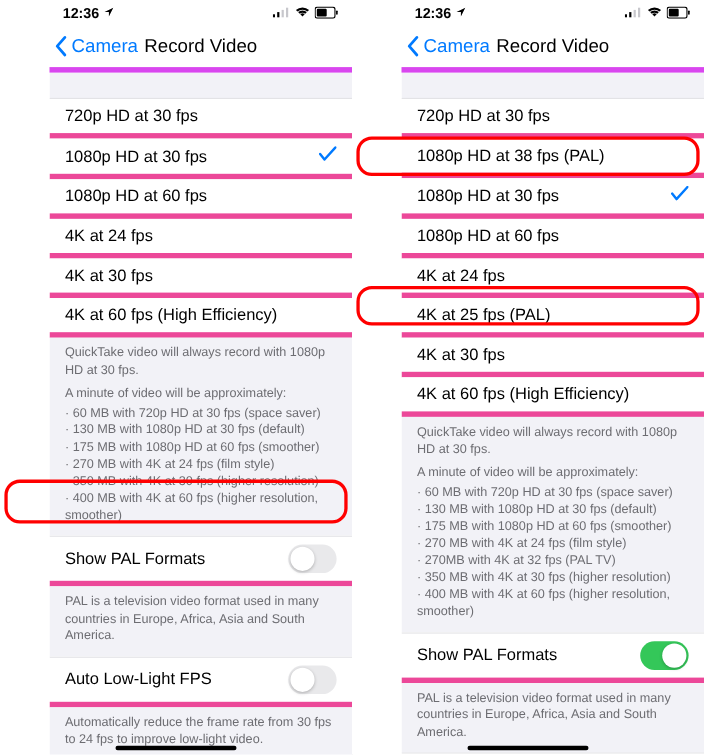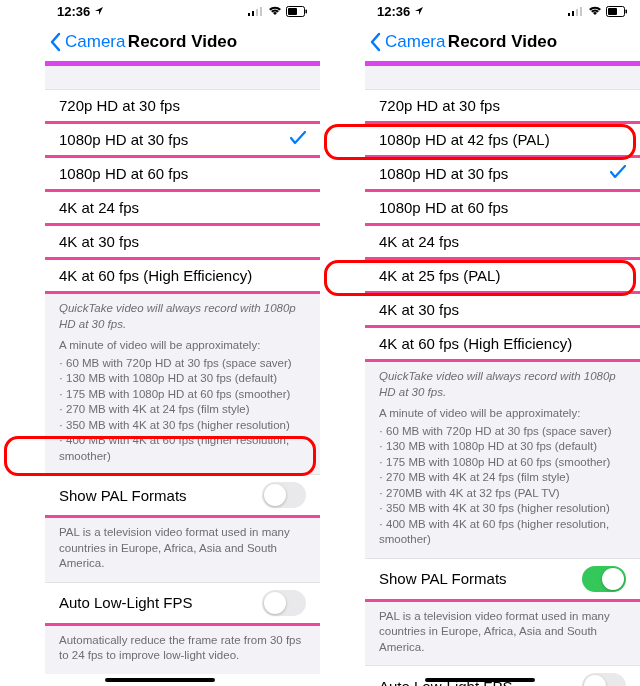--- a/index.html
+++ b/index.html
@@ -11,31 +11,31 @@
   .statusbar { height: 22px; display: flex; align-items: center; justify-content: space-between; padding: 0 12px; font-size: 13px; font-weight: 600; }
   .status-left { display: flex; align-items: center; gap: 4px; }
   .status-right { display: flex; align-items: center; gap: 4px; }
   .signal, .wifi, .battery, .loc { display:inline-block; }
   .loc svg, .signal svg, .wifi svg, .battery svg { display:block; }
 
   
   .navbar { height: 44px; display: flex; align-items: center; position: relative; border-bottom: 5px solid #d946ef; }
   .back { display: flex; align-items: center; color: #007aff; font-size: 17px; padding-left: 4px; }
   .back svg { margin-right: 2px; }
-  .navtitle { position: absolute; left: 0; right: 0; text-align: center; font-size: 17px; font-weight: 700; pointer-events: none; }
+  .navtitle { position: absolute; left: 0; right: 0; text-align: center; font-size: 17px; font-weight: 400; pointer-events: none; }
 
   
   .scroll { flex:1; overflow:hidden; }
   .group-spacer { height: 24px; background: #f2f2f7; border-bottom: 1px solid #e3e3e6; }
-  .row { min-height: 34px; display: flex; align-items: center; justify-content: space-between; padding: 7px 14px; border-bottom: 3px solid #ec4899; background: #fff; font-size: 15px; }
+  .row { min-height: 34px; display: flex; align-items: center; justify-content: space-between; padding: 7px 14px; border-bottom: 5px solid #ec4899; background: #fff; font-size: 15px; }
   .check { color:#007aff; }
   .footer { padding: 7px 14px 10px 14px; background: #f2f2f7; color: #6d6d72; font-size: 11.5px; line-height: 1.35; }
   .footer .intro { margin-top: 6px; margin-bottom:2px; }
   .footer .line::before { content:"· "; }
-  .footer .qt { margin-bottom: 0; font-style: italic; }
+  .footer .qt { margin-bottom: 0; }
 
   .toggle { width: 44px; height: 26px; border-radius: 13px; background:#e9e9eb; position:relative; display:inline-block; }
   .toggle .knob { width:22px; height:22px; border-radius:50%; background:#fff; position:absolute; top:2px; left:2px; box-shadow:0 1px 3px rgba(0,0,0,.25); transition:none; }
   .toggle.on { background:#34c759; }
   .toggle.on .knob { left:20px; }
 
   
   .annot { position:absolute; border:3px solid #ff0000; border-radius:14px; pointer-events:none; }
 
   .home-indicator { position:absolute; bottom:4px; left:50%; transform:translateX(-50%); width:110px; height:4px; border-radius:2px; background:#000; }
@@ -188,21 +188,21 @@
     <div class="navtitle">Record Video</div>
   </div>
 
   <div class="scroll">
     <div class="group-spacer"></div>
     <div id="right-options">
         <div class="row">
           <span>720p HD at 30 fps</span>
         </div>
         <div class="row">
-          <span>1080p HD at 42 fps (PAL)</span>
+          <span>1080p HD at 38 fps (PAL)</span>
         </div>
         <div class="row">
           <span>1080p HD at 30 fps</span>
           <span class="check"><svg width="16" height="14" viewBox="0 0 16 14">
               <path d="M1 7 L5 12 L15 1" stroke="#007aff" stroke-width="2.2" fill="none" stroke-linecap="round" stroke-linejoin="round"></path>
             </svg></span>
         </div>
         <div class="row">
           <span>1080p HD at 60 fps</span>
         </div>

